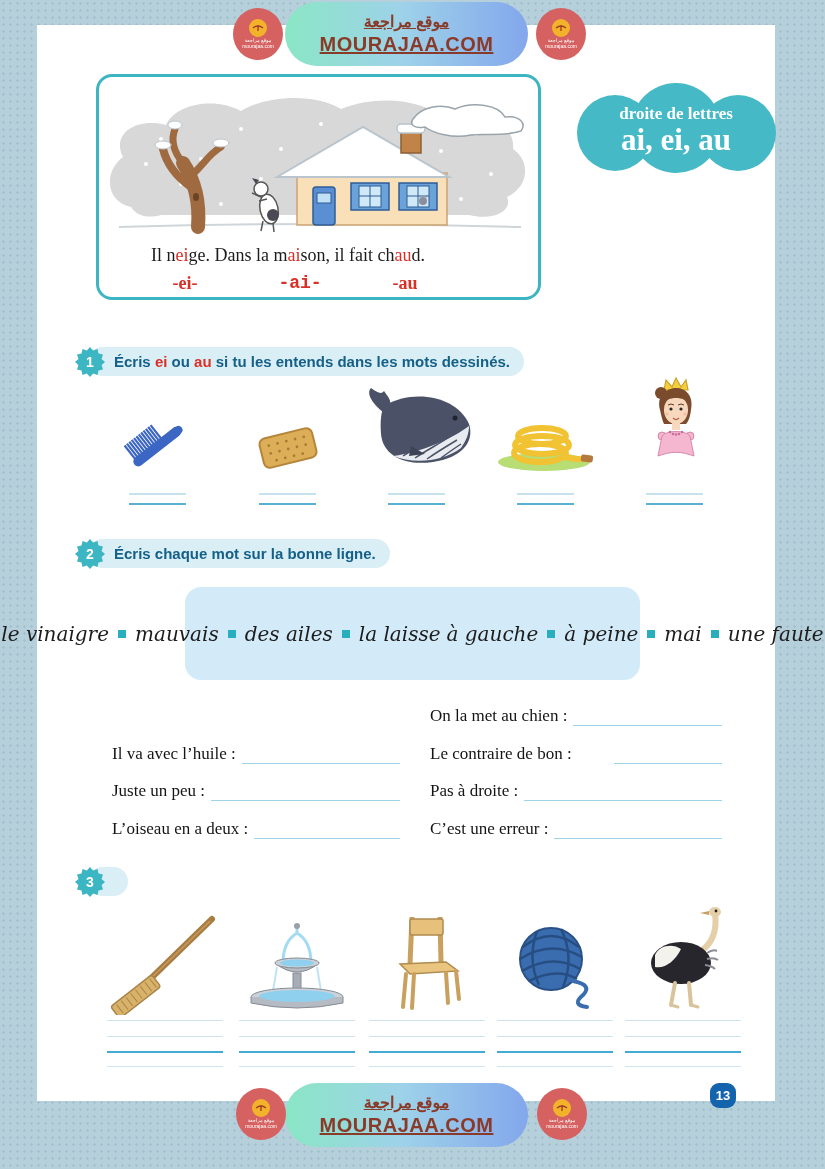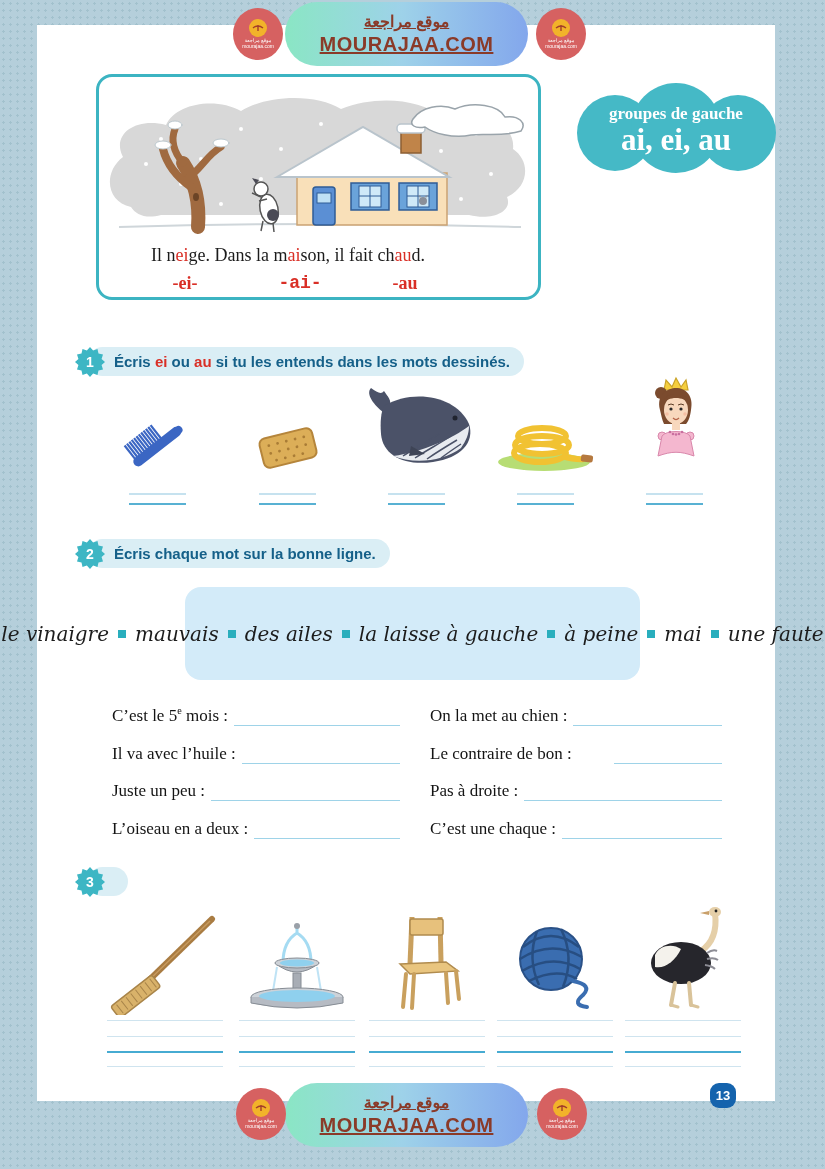--- a/index.html
+++ b/index.html
@@ -139,21 +139,21 @@
     <div class="mini-url">mourajaa.com</div>
   </div>
 
   <div class="cloud-badge">
     <svg width="202" height="96" viewBox="0 0 202 96">
       <circle cx="40" cy="50" r="38" fill="#45b9c6"></circle>
       <circle cx="101" cy="45" r="45" fill="#45b9c6"></circle>
       <circle cx="163" cy="50" r="38" fill="#45b9c6"></circle>
     </svg>
     <div class="txt">
-      <div class="l1">groupes de gauche</div>
+      <div class="l1">droite de lettres</div>
       <div class="l2">ai, ei, au</div>
     </div>
   </div>
 
   <div class="intro-box">
     <svg width="437" height="156" viewBox="0 0 437 156" style="position:absolute;left:2px;top:12px;">
       <path d="M30,118 C5,113 2,83 22,68 C10,45 35,28 65,36 C75,14 115,8 140,22 C165,6 215,4 240,20 C275,6 320,10 340,28 C380,16 415,35 412,60 C430,72 428,98 406,108 C412,122 392,132 368,126 L60,126 C45,130 35,126 30,118 Z" fill="#d8d8d8"></path>
       <g fill="#ffffff">
         <circle cx="60" cy="50" r="2"></circle>
           <circle cx="100" cy="70" r="2"></circle>
@@ -342,24 +342,20 @@
       <span>à gauche</span>
         <span class="wb-dot"></span>
         <span>à peine</span>
         <span class="wb-dot"></span>
         <span>mai</span>
         <span class="wb-dot"></span>
         <span>une faute</span>
     </div>
   </div>
 
-  <div class="fill-row" style="left:112px;top:702px;width:288px;">
-    <span class="lbl"><span>C’est le 5</span><span class="sup">e</span><span> mois :</span></span>
-      <span class="fill"></span>
-  </div>
   <div class="fill-row" style="left:112px;top:740px;width:288px;">
     <span class="lbl"><span>Il va avec l’huile :</span></span>
       <span class="fill"></span>
   </div>
   <div class="fill-row" style="left:112px;top:777px;width:288px;">
     <span class="lbl"><span>Juste un peu :</span></span>
       <span class="fill"></span>
   </div>
   <div class="fill-row" style="left:112px;top:815px;width:288px;">
     <span class="lbl"><span>L’oiseau en a deux :</span></span>
@@ -371,21 +367,21 @@
   </div>
   <div class="fill-row" style="left:430px;top:740px;width:292px;gap:36px;">
     <span class="lbl"><span>Le contraire de bon :</span></span>
       <span class="fill"></span>
   </div>
   <div class="fill-row" style="left:430px;top:777px;width:292px;">
     <span class="lbl"><span>Pas à droite :</span></span>
       <span class="fill"></span>
   </div>
   <div class="fill-row" style="left:430px;top:815px;width:292px;">
-    <span class="lbl"><span>C’est une chaque :</span></span>
+    <span class="lbl"><span>C’est une erreur :</span></span>
       <span class="fill"></span>
   </div>
 
   <div class="ex-heading" style="left:88px;top:867px;">
     <span class="burst">3</span>
   </div>
 
   <div class="ex3-item" style="left:105px;">
     <svg width="118" height="100" viewBox="0 0 118 100" style="left:1px;top:12px;">
       <line x1="106" y1="4" x2="36" y2="72" stroke="#a97c42" stroke-width="6" stroke-linecap="round"></line>

